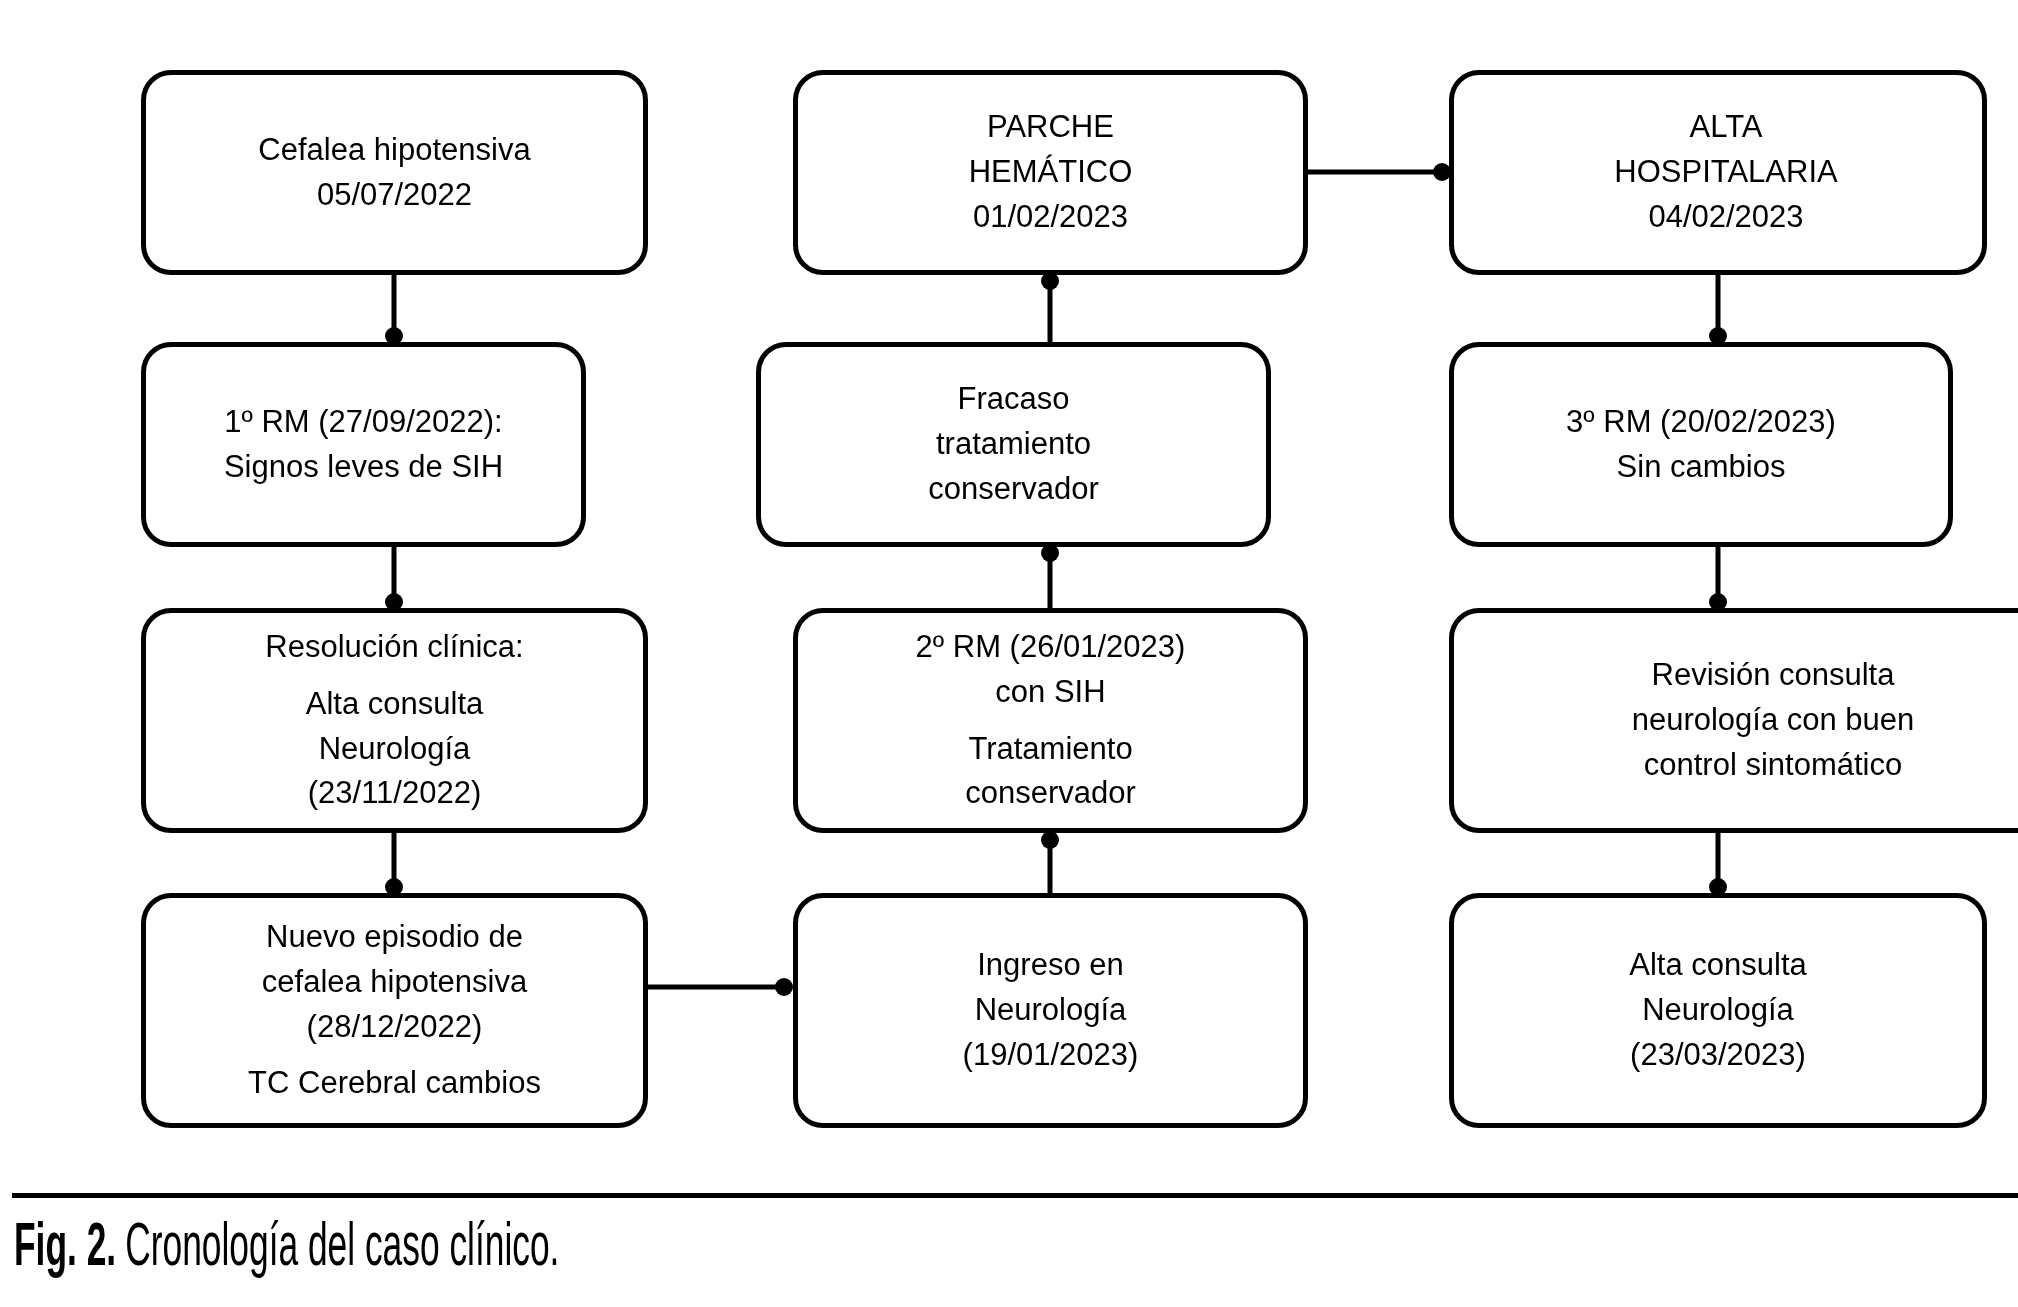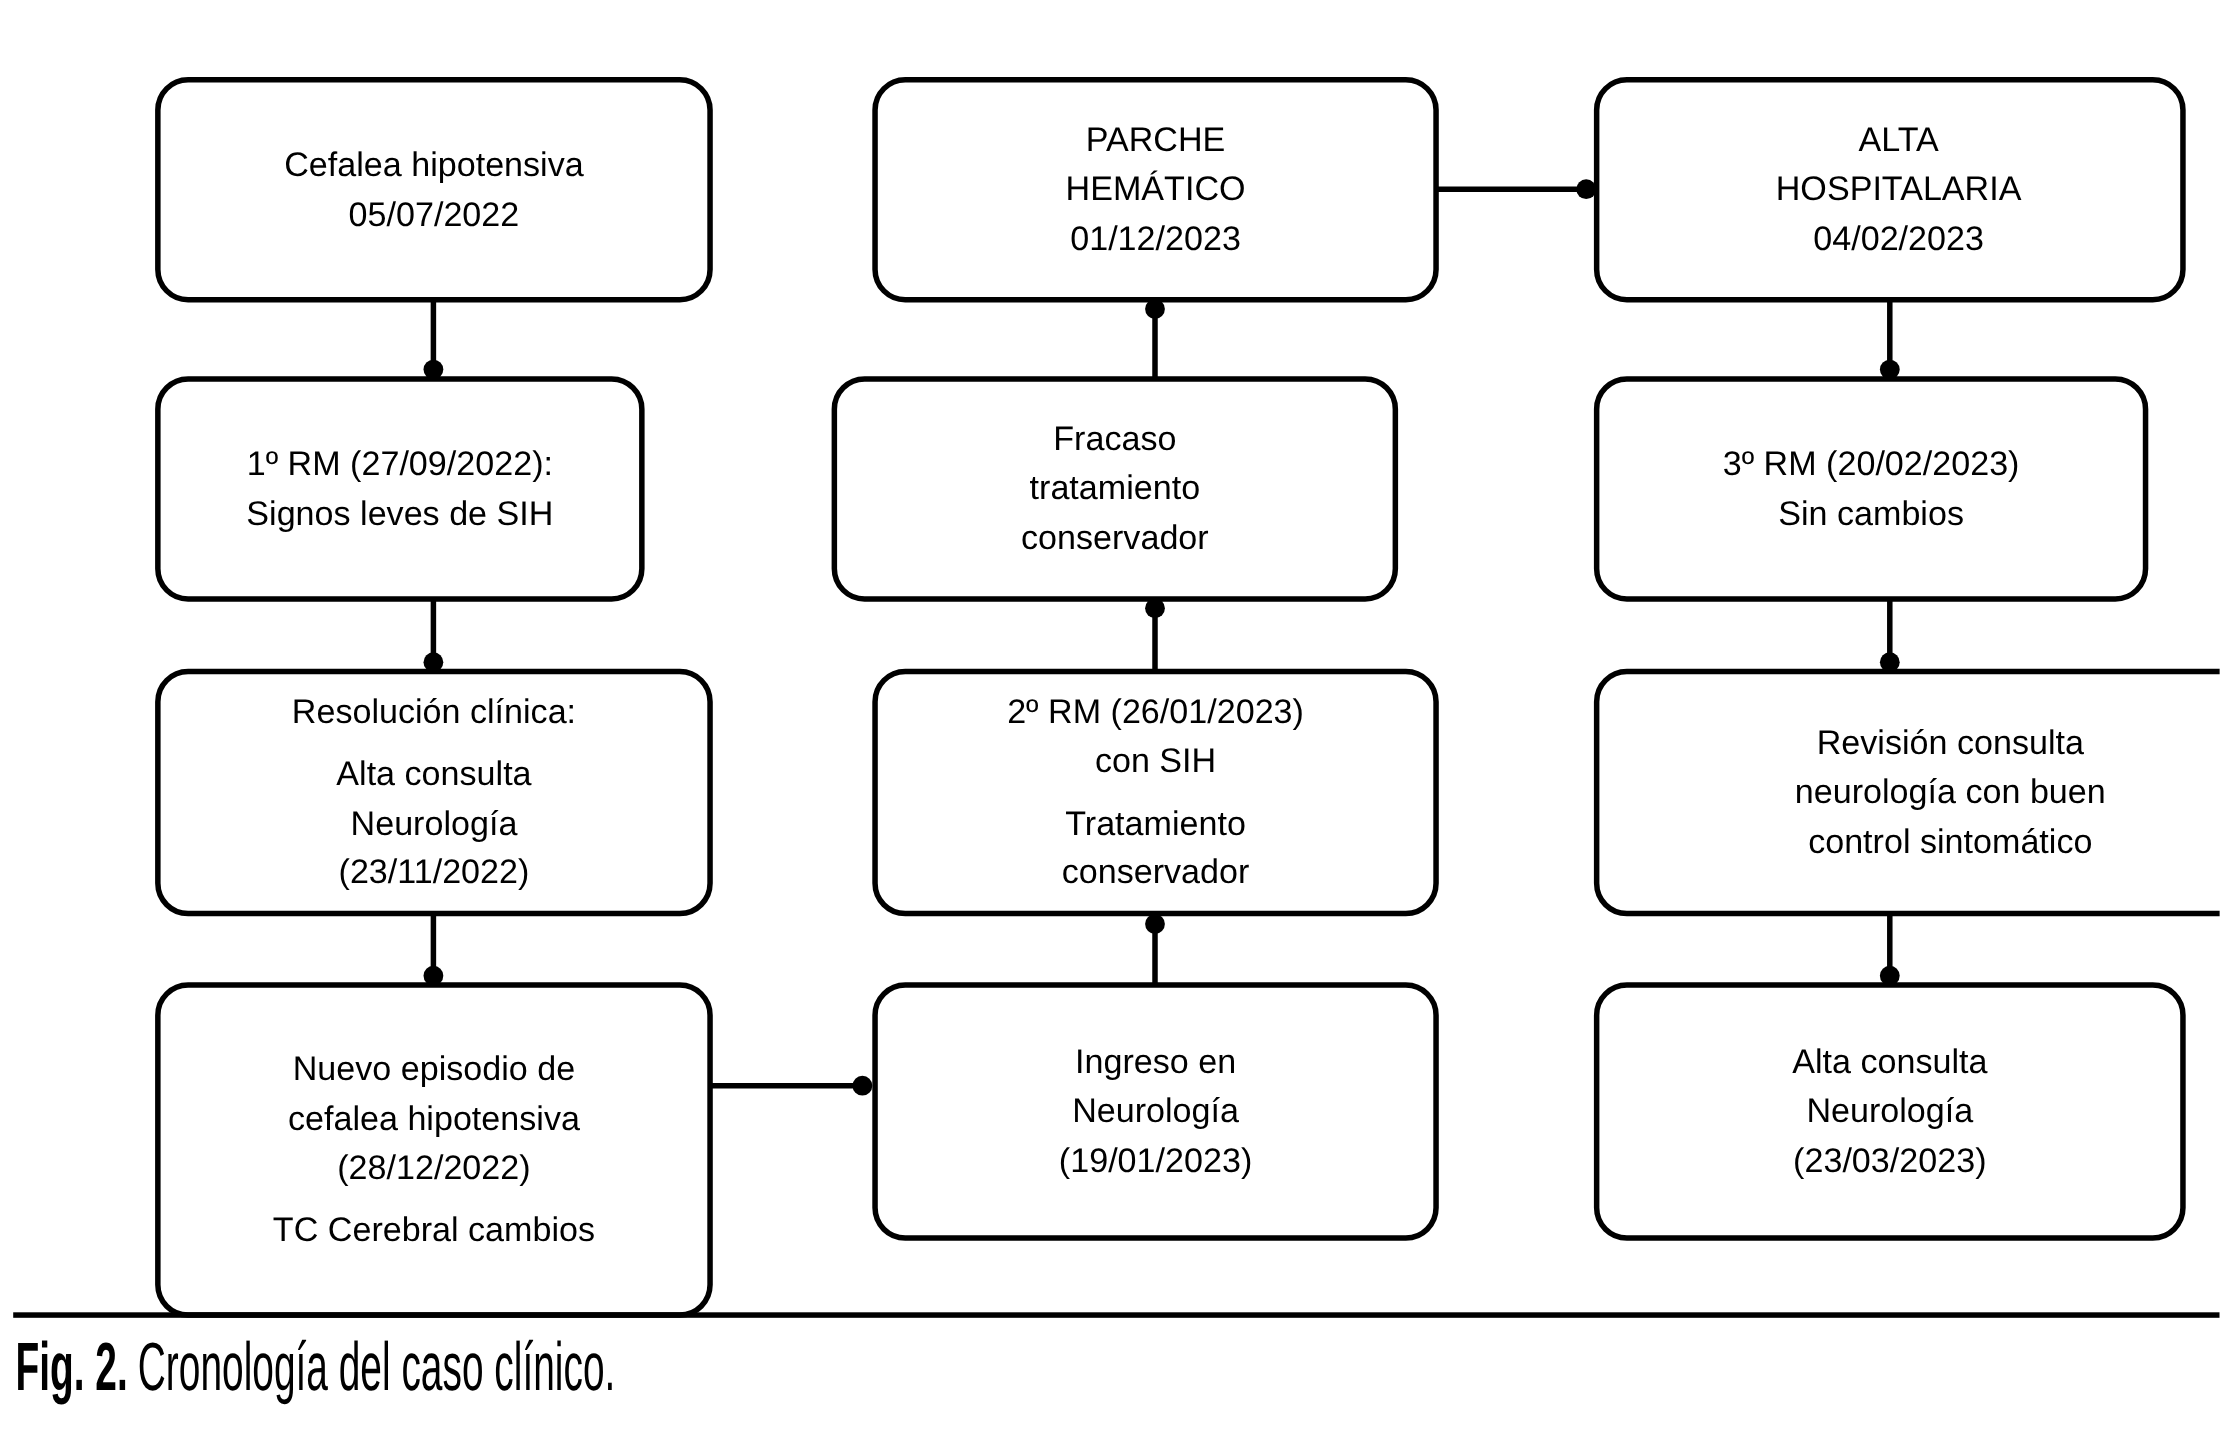--- a/index.html
+++ b/index.html
@@ -66,31 +66,31 @@
   <div class="node" style="left:141px; top:342px; width:445px; height:205px;">
     <div class="para">1º RM (27/09/2022):
 Signos leves de SIH</div>
   </div>
   <div class="node" style="left:141px; top:608px; width:507px; height:225px;">
     <div class="para">Resolución clínica:</div>
     <div class="para">Alta consulta
 Neurología
 (23/11/2022)</div>
   </div>
-  <div class="node" style="left:141px; top:893px; width:507px; height:305px;align-items:center;">
+  <div class="node" style="left:141px; top:893px; width:507px; height:235px;align-items:center;">
     <div class="para">Nuevo episodio de
 cefalea hipotensiva
 (28/12/2022)</div>
     <div class="para">TC Cerebral cambios</div>
   </div>
 
   <div class="node" style="left:793px; top:70px;  width:515px; height:205px;">
     <div class="para">PARCHE
 HEMÁTICO
-01/12/2023</div>
+01/02/2023</div>
   </div>
   <div class="node" style="left:756px; top:342px; width:515px; height:205px;">
     <div class="para">Fracaso
 tratamiento
 conservador</div>
   </div>
   <div class="node" style="left:793px; top:608px; width:515px; height:225px;">
     <div class="para">2º RM (26/01/2023)
 con SIH</div>
     <div class="para">Tratamiento

